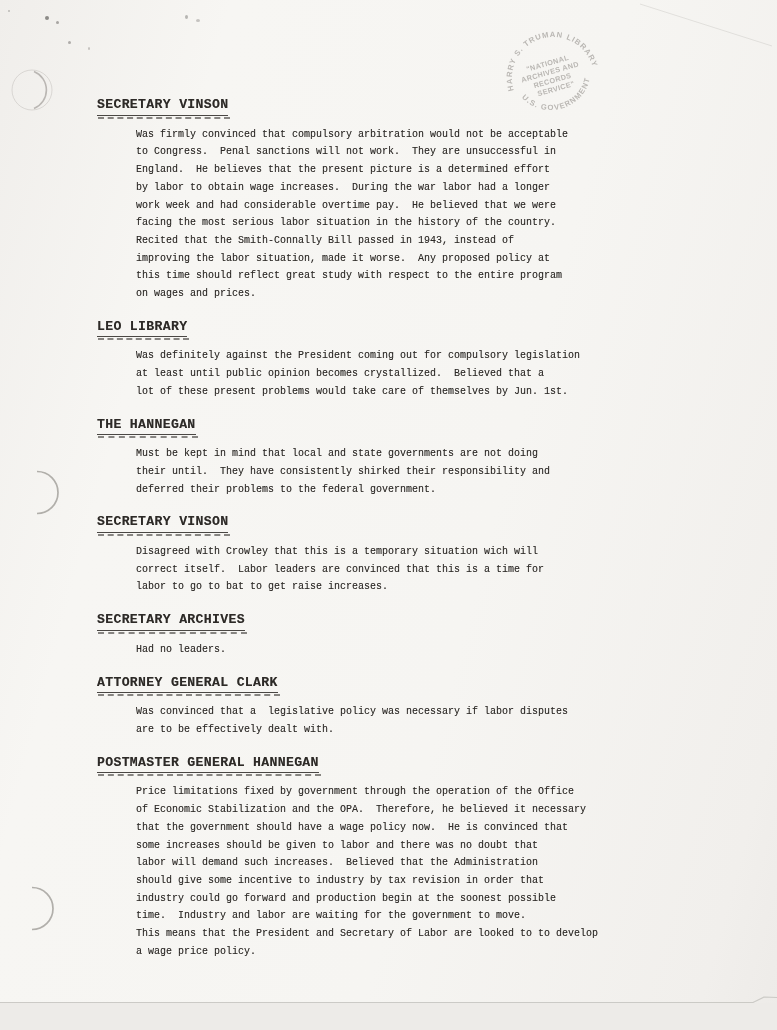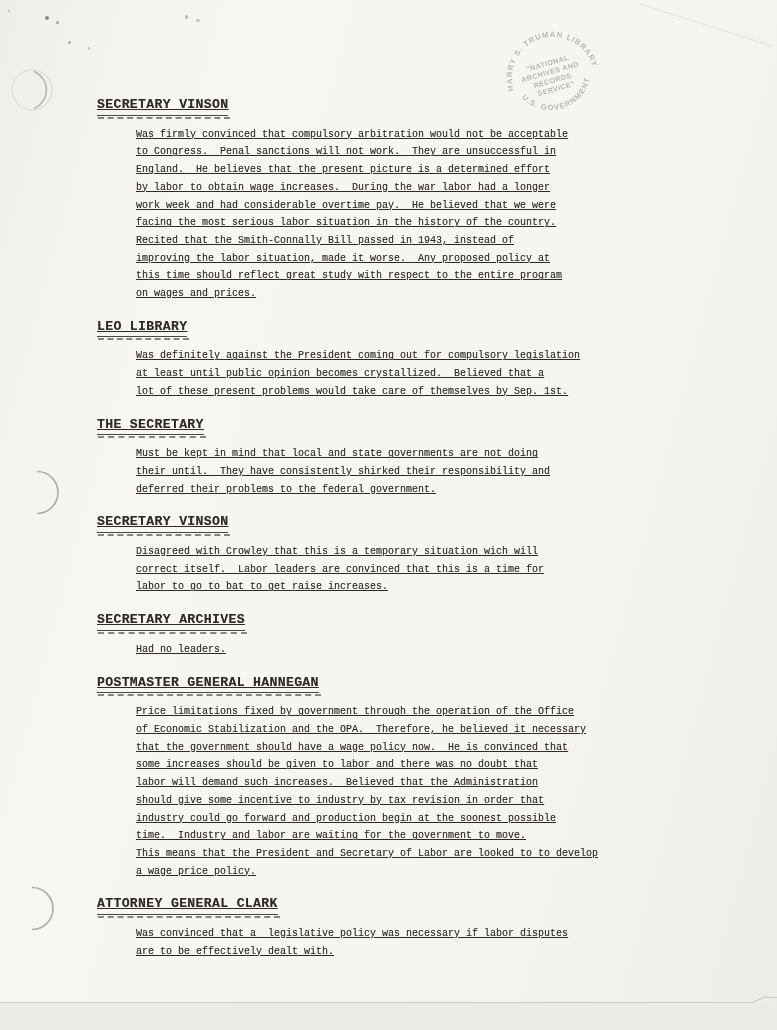--- a/index.html
+++ b/index.html
@@ -5,21 +5,21 @@
   html,body{margin:0;padding:0;background:#dedcd8;}
   .page{
     position:relative;
     width:777px;height:1030px;
     overflow:hidden;
     background:linear-gradient(105deg,#f0eeeb 0%,#f7f6f3 22%,#f6f5f2 60%,#f1efec 92%,#edebe8 100%);
     font-family:"Liberation Mono", monospace;
     color:#2d2a27;
   }
   .doc{
-    position:absolute;left:97px;top:96px;width:665px;text-decoration:underline;
+    position:absolute;left:97px;top:96px;width:665px;
   }
   .doc-section{margin:0 0 15px 0;}
   .doc-heading{
     display:table;
     margin:0 0 10px 0;
     font-size:13.2px;line-height:17.7px;
     font-weight:bold;letter-spacing:0.3px;
     white-space:pre;
     padding-bottom:1px;
     border-bottom:1.5px solid rgba(43,40,37,0.85);
@@ -114,55 +114,55 @@
 Recited that the Smith-Connally Bill passed in 1943, instead of
 improving the labor situation, made it worse.  Any proposed policy at
 this time should reflect great study with respect to the entire program
 on wages and prices.</p>
   </section>
 
   <section class="doc-section">
     <h2 class="doc-heading">LEO LIBRARY</h2>
     <p class="doc-body">Was definitely against the President coming out for compulsory legislation
 at least until public opinion becomes crystallized.  Believed that a
-lot of these present problems would take care of themselves by Sep. 1st.</p>
+lot of these present problems would take care of themselves by Jun. 1st.</p>
   </section>
 
   <section class="doc-section">
-    <h2 class="doc-heading">THE SECRETARY</h2>
+    <h2 class="doc-heading">THE HANNEGAN</h2>
     <p class="doc-body">Must be kept in mind that local and state governments are not doing
 their until.  They have consistently shirked their responsibility and
 deferred their problems to the federal government.</p>
   </section>
 
   <section class="doc-section">
     <h2 class="doc-heading">SECRETARY VINSON</h2>
     <p class="doc-body">Disagreed with Crowley that this is a temporary situation wich will
 correct itself.  Labor leaders are convinced that this is a time for
 labor to go to bat to get raise increases.</p>
   </section>
 
   <section class="doc-section">
     <h2 class="doc-heading">SECRETARY ARCHIVES</h2>
     <p class="doc-body">Had no leaders.</p>
   </section>
 
   <section class="doc-section">
+    <h2 class="doc-heading">ATTORNEY GENERAL CLARK</h2>
+    <p class="doc-body">Was convinced that a  legislative policy was necessary if labor disputes
+are to be effectively dealt with.</p>
+  </section>
+
+  <section class="doc-section">
     <h2 class="doc-heading">POSTMASTER GENERAL HANNEGAN</h2>
     <p class="doc-body">Price limitations fixed by government through the operation of the Office
 of Economic Stabilization and the OPA.  Therefore, he believed it necessary
 that the government should have a wage policy now.  He is convinced that
 some increases should be given to labor and there was no doubt that
 labor will demand such increases.  Believed that the Administration
 should give some incentive to industry by tax revision in order that
 industry could go forward and production begin at the soonest possible
 time.  Industry and labor are waiting for the government to move.
 This means that the President and Secretary of Labor are looked to to develop
 a wage price policy.</p>
   </section>
-
-  <section class="doc-section">
-    <h2 class="doc-heading">ATTORNEY GENERAL CLARK</h2>
-    <p class="doc-body">Was convinced that a  legislative policy was necessary if labor disputes
-are to be effectively dealt with.</p>
-  </section>
 </main>
 </div>
 
 </body></html>

